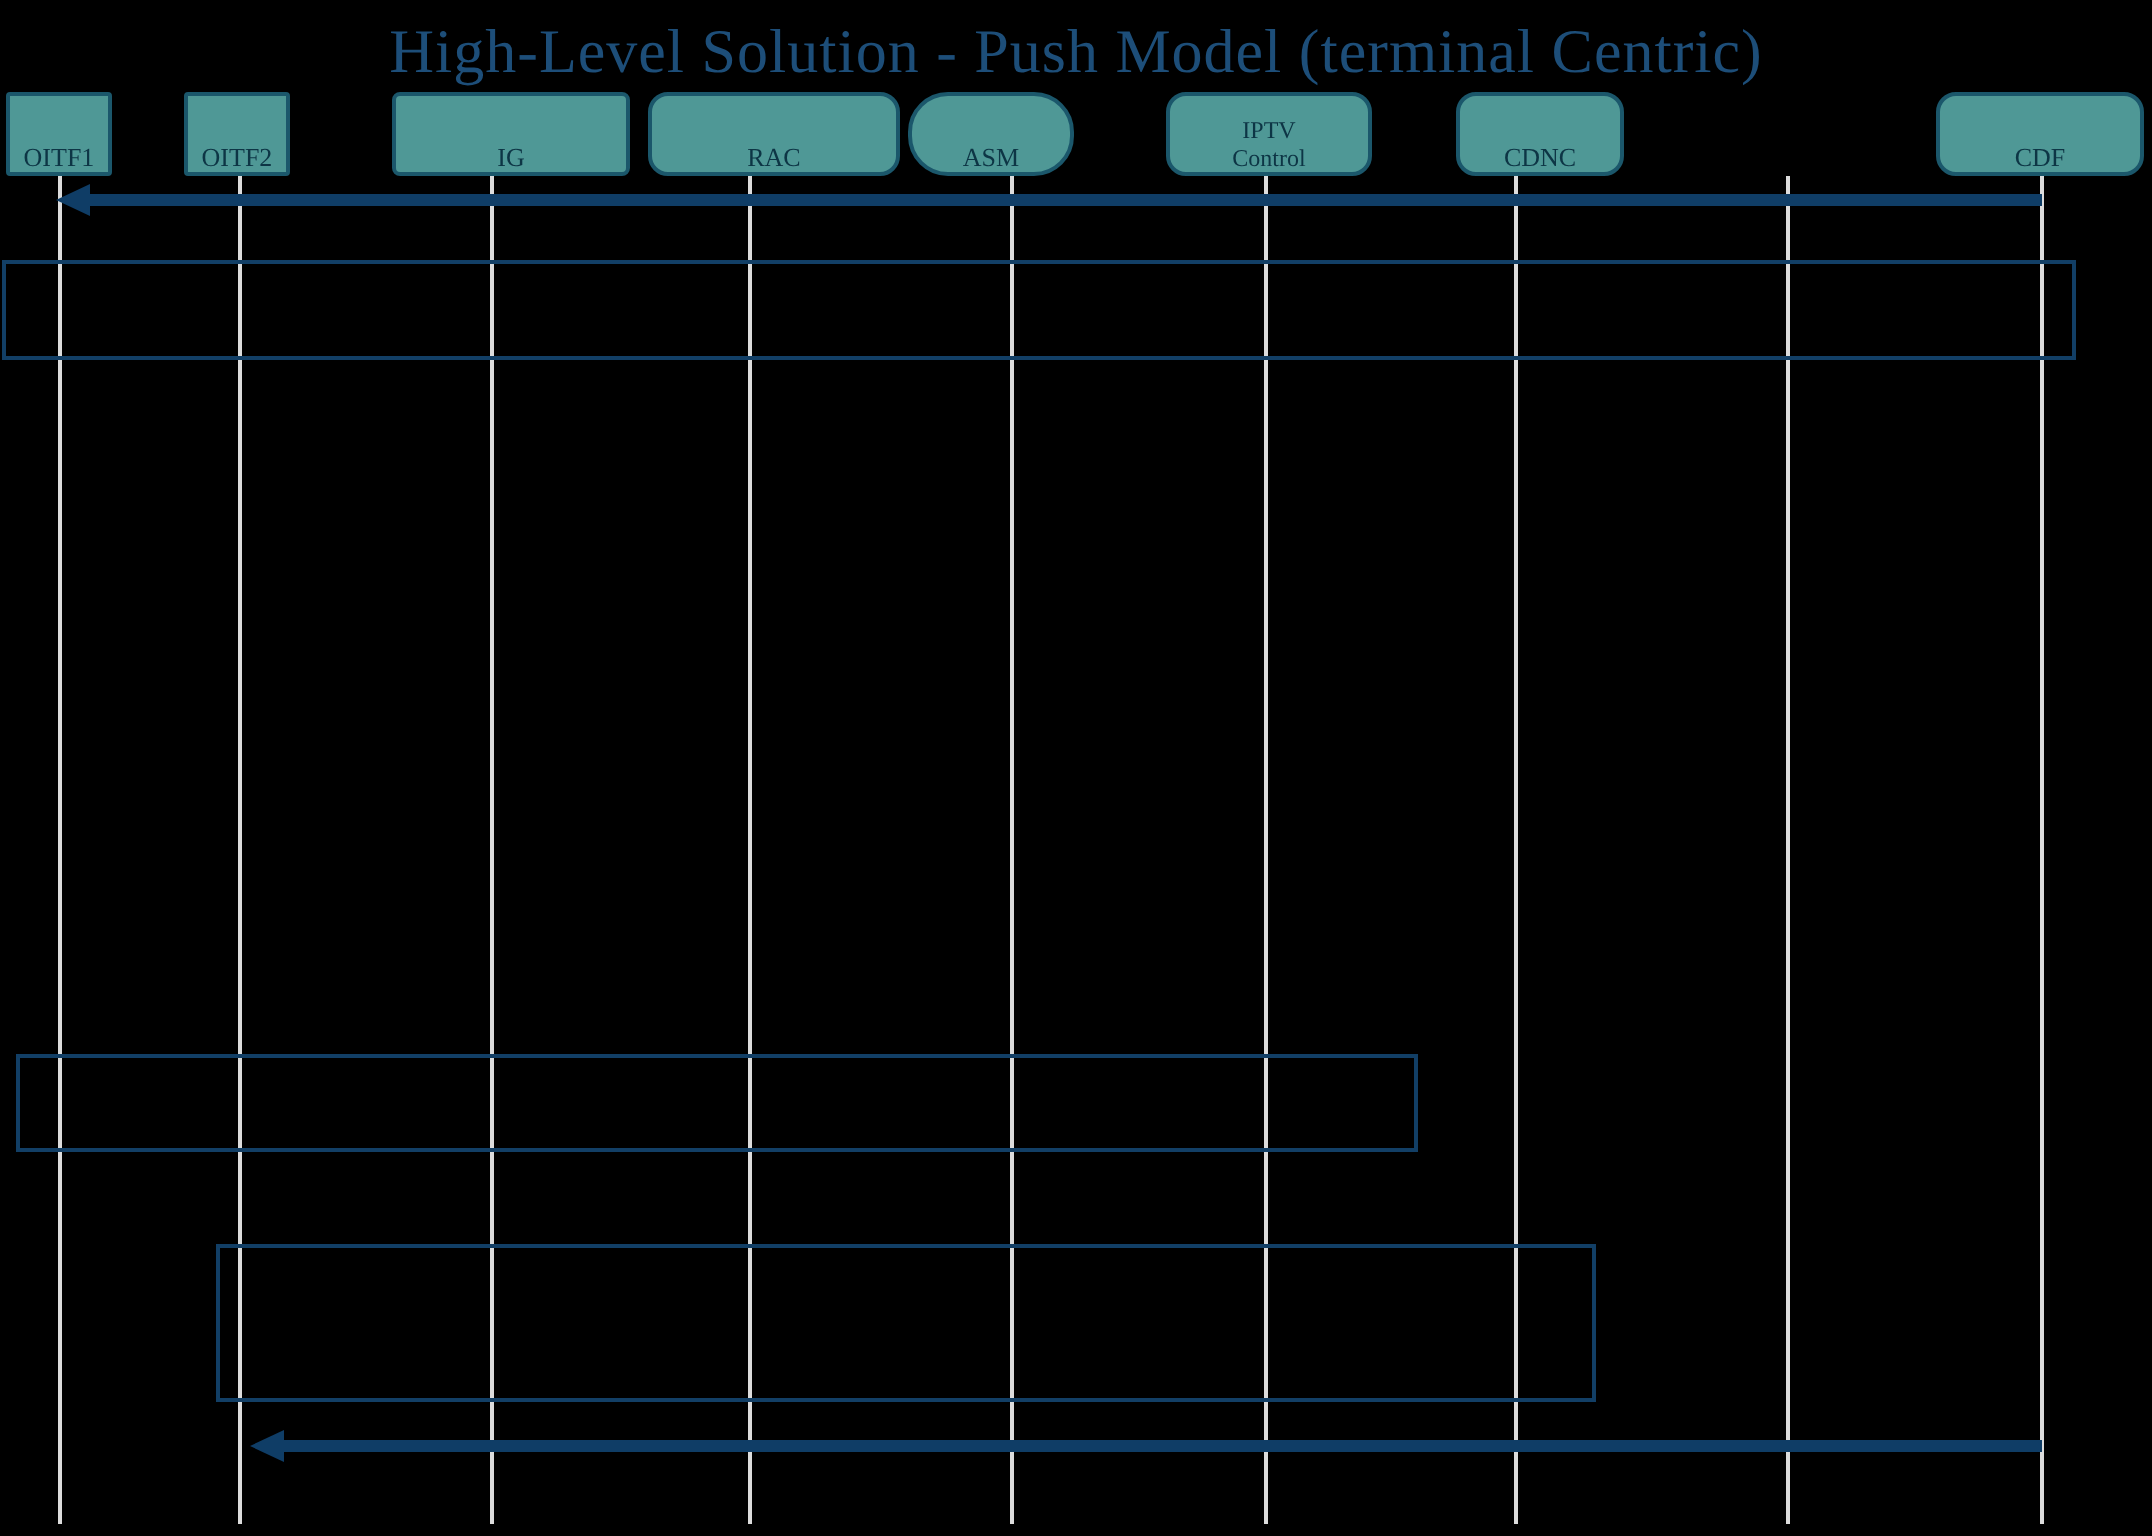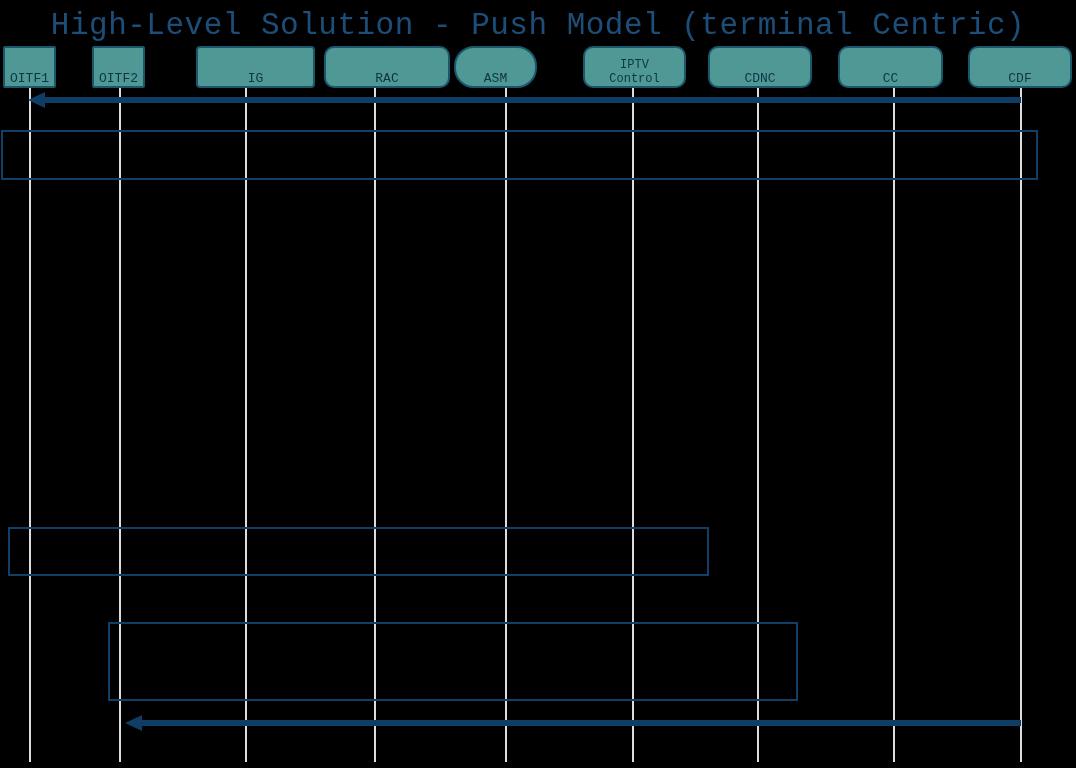--- a/index.html
+++ b/index.html
@@ -1,18 +1,18 @@
 <!DOCTYPE html>
 <html><head>
 <meta charset="utf-8">
 <style>
   html,body{margin:0;padding:0;background:#000;}
   #canvas{
     position:relative;width:1076px;height:768px;background:var(--bg,#000);
-    overflow:hidden;font-family:Liberation Mono, monospace;
+    overflow:hidden;font-family:Liberation Serif, serif;
   }
   .title{
     position:absolute;top:8px;left:0;right:0;text-align:center;
     font-size:31px;font-weight:400;color:var(--title,#1d4e79);
     letter-spacing:0.5px;white-space:nowrap;
   }
   .actor{
     position:absolute;top:46px;height:42px;
     background:var(--actor-fill,#4f9896);
     border:2px solid var(--actor-border,#1b576b);
@@ -67,25 +67,22 @@
   <div class="actor" style="left:324px;width:126px;border-radius:10px">
     <span>RAC</span>
   </div>
   <div class="actor" style="left:454px;width:83px;border-radius:20px">
     <span>ASM</span>
   </div>
   <div class="actor" style="left:583px;width:103px;border-radius:10px;font-size:12px">
     <span>IPTV</span>
     <span>Control</span>
   </div>
-  <div class="actor" style="left:708px;width:104px;border-radius:10px">
+  <div class="actor" style="left:728px;width:84px;border-radius:10px">
     <span>CDNC</span>
-  </div>
-  <div class="actor" style="left:838px;width:105px;border-radius:10px">
-    <span>CC</span>
   </div>
   <div class="actor" style="left:968px;width:104px;border-radius:10px">
     <span>CDF</span>
   </div>
 
   <div class="msg-line" style="left:43px;top:97px;width:978px"></div>
   <div class="msg-head" style="left:28px;top:92px"></div>
 
   <div class="frame" style="left:1px;top:130px;width:1037px;height:50px"></div>
   <div class="frame" style="left:8px;top:527px;width:701px;height:49px"></div>

